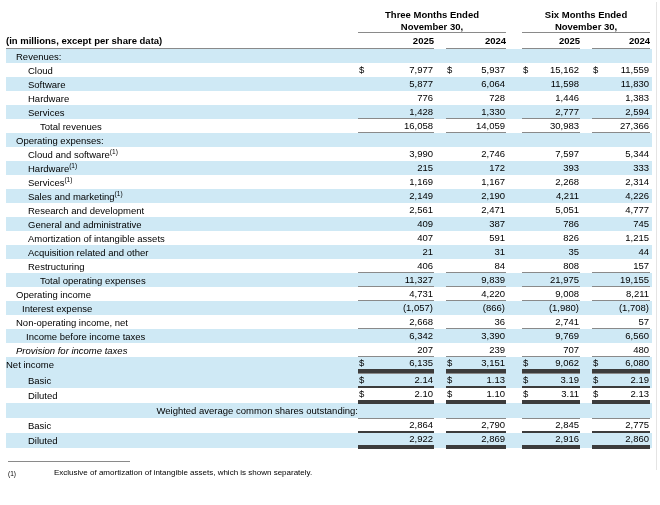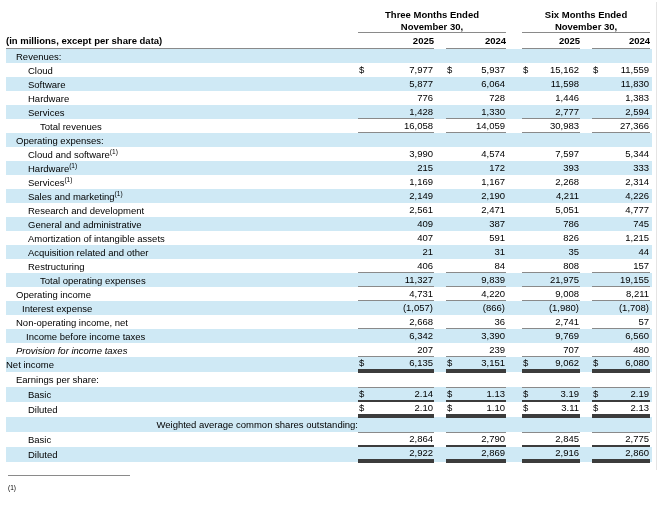--- a/index.html
+++ b/index.html
@@ -286,21 +286,21 @@
     <td class="vg">
             <div class="cell">
               <span class="d"></span>
               <span class="v">3,990</span>
             </div>
           </td>
     <td class="gut"></td>
     <td class="vg">
             <div class="cell">
               <span class="d"></span>
-              <span class="v">4,574</span>
+              <span class="v">2,746</span>
             </div>
           </td>
     <td class="gut"></td>
     <td class="vg">
             <div class="cell">
               <span class="d"></span>
               <span class="v">7,597</span>
             </div>
           </td>
     <td class="gut"></td>
@@ -768,31 +768,20 @@
               <span class="v">9,062</span>
             </div>
           </td>
     <td class="gut"></td>
     <td class="vg u-double">
             <div class="cell">
               <span class="d">$</span>
               <span class="v">6,080</span>
             </div>
           </td>
-    <td class="end"></td>
-  </tr>
-        <tr>
-    <td class="lbl" style="padding-left: 10px;"><span class="lab">Earnings per share:</span></td>
-    <td class="vg"></td>
-    <td class="gut"></td>
-    <td class="vg"></td>
-    <td class="gut"></td>
-    <td class="vg"></td>
-    <td class="gut"></td>
-    <td class="vg"></td>
     <td class="end"></td>
   </tr>
         <tr class="blue">
     <td class="lbl" style="padding-left: 22px;"><span class="lab">Basic</span></td>
     <td class="vg u-dark u-top">
             <div class="cell">
               <span class="d">$</span>
               <span class="v">2.14</span>
             </div>
           </td>
@@ -922,16 +911,17 @@
             </div>
           </td>
     <td class="end"></td>
   </tr>
       </tbody>
   </table>
 
   <div class="footnote-rule"></div>
   <div class="footnote">
     <span class="mark">(1)</span>
+    <span>Exclusive of amortization of intangible assets, which is shown separately.</span>
   </div>
 </div>
 
 <div class="edge-line"></div>
 
 </body></html>

